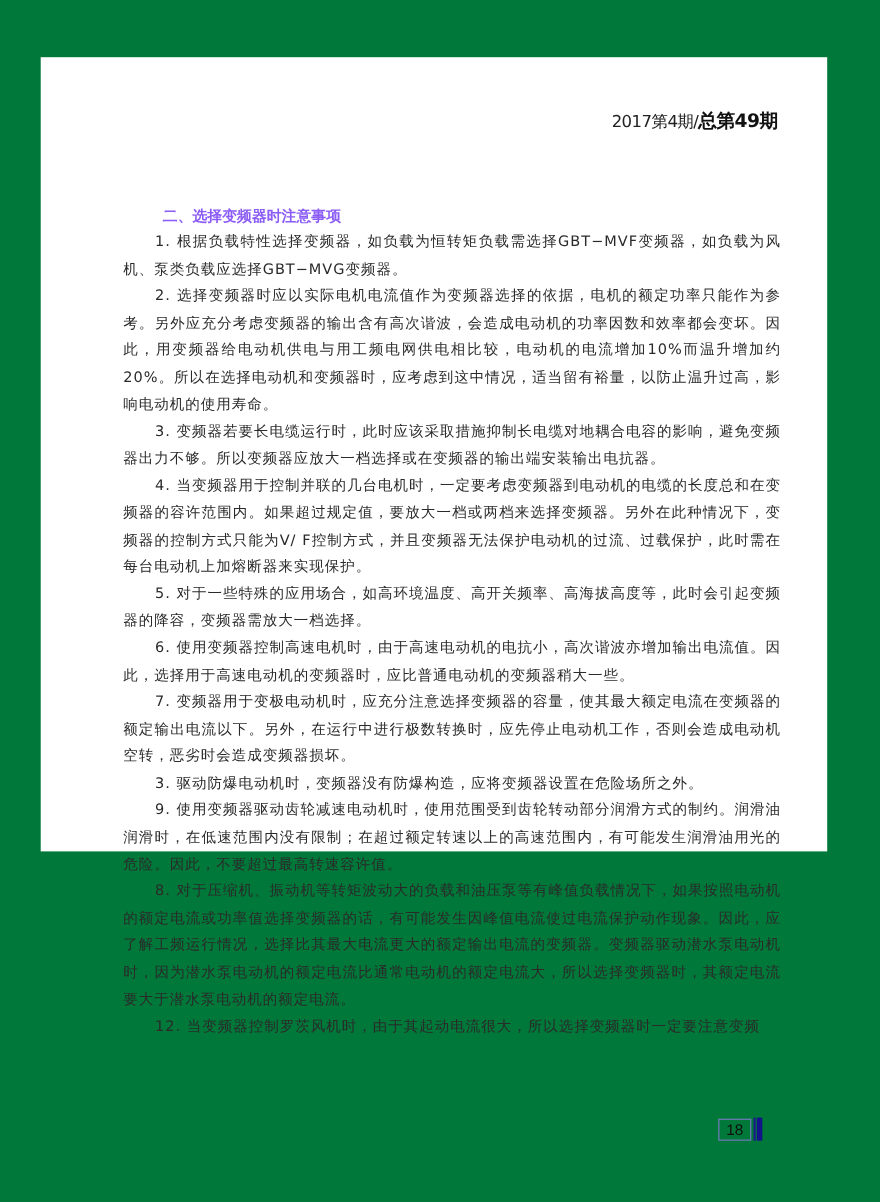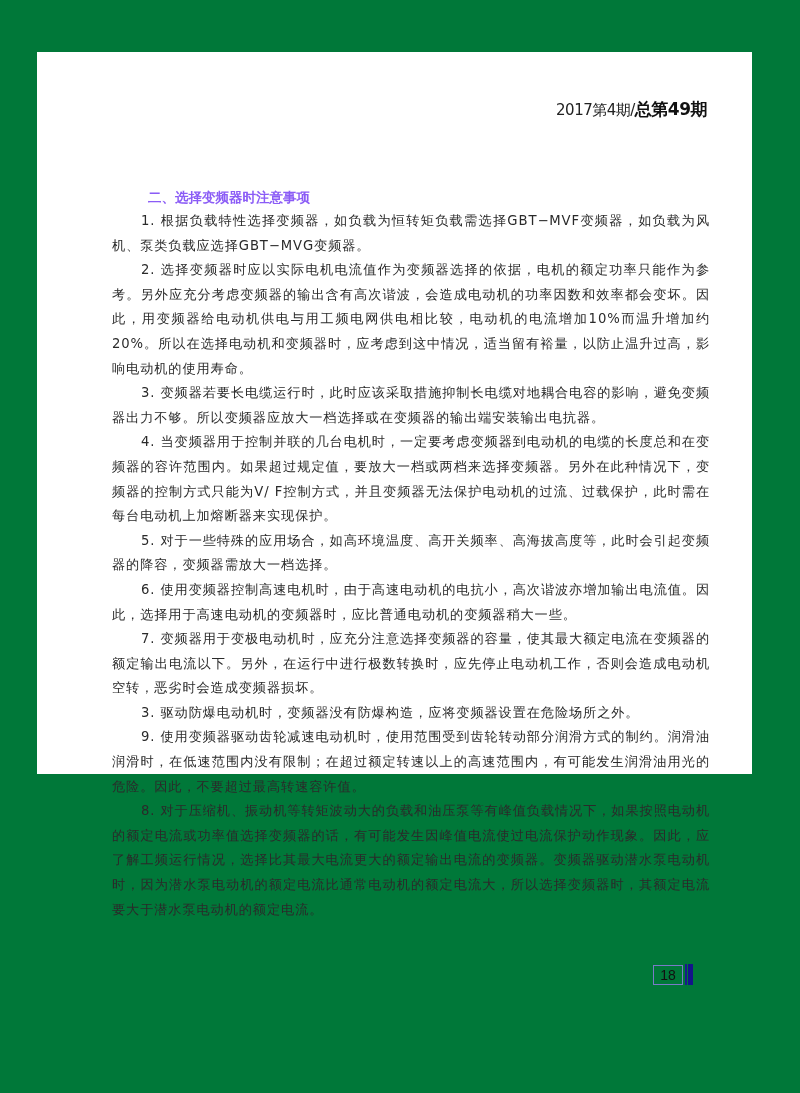--- a/index.html
+++ b/index.html
@@ -46,21 +46,21 @@
       line-height: 24px;
     }
     .para {
       margin: 0;
       text-indent: 29px;
       text-align: justify;
       letter-spacing: 0.9px;
     }
     .page-num-wrap {
       position: absolute;
-      left: 653px; top: 964px;
+      left: 653px; top: 1016px;
       display: flex;
       align-items: center;
       gap: 2px;
     }
     .page-num {
       width: 28px; height: 18px;
       border: 1.5px solid #7a7ac8;
       font-family: "Liberation Sans", sans-serif;
       font-size: 14px;
       line-height: 18px;
@@ -88,20 +88,21 @@
     <p class="para">1. 根据负载特性选择变频器，如负载为恒转矩负载需选择GBT−MVF变频器，如负载为风机、泵类负载应选择GBT−MVG变频器。</p>
     <p class="para">2. 选择变频器时应以实际电机电流值作为变频器选择的依据，电机的额定功率只能作为参考。另外应充分考虑变频器的输出含有高次谐波，会造成电动机的功率因数和效率都会变坏。因此，用变频器给电动机供电与用工频电网供电相比较，电动机的电流增加10%而温升增加约20%。所以在选择电动机和变频器时，应考虑到这中情况，适当留有裕量，以防止温升过高，影响电动机的使用寿命。</p>
     <p class="para">3. 变频器若要长电缆运行时，此时应该采取措施抑制长电缆对地耦合电容的影响，避免变频器出力不够。所以变频器应放大一档选择或在变频器的输出端安装输出电抗器。</p>
     <p class="para">4. 当变频器用于控制并联的几台电机时，一定要考虑变频器到电动机的电缆的长度总和在变频器的容许范围内。如果超过规定值，要放大一档或两档来选择变频器。另外在此种情况下，变频器的控制方式只能为V/ F控制方式，并且变频器无法保护电动机的过流、过载保护，此时需在每台电动机上加熔断器来实现保护。</p>
     <p class="para">5. 对于一些特殊的应用场合，如高环境温度、高开关频率、高海拔高度等，此时会引起变频器的降容，变频器需放大一档选择。</p>
     <p class="para">6. 使用变频器控制高速电机时，由于高速电动机的电抗小，高次谐波亦增加输出电流值。因此，选择用于高速电动机的变频器时，应比普通电动机的变频器稍大一些。</p>
     <p class="para">7. 变频器用于变极电动机时，应充分注意选择变频器的容量，使其最大额定电流在变频器的额定输出电流以下。另外，在运行中进行极数转换时，应先停止电动机工作，否则会造成电动机空转，恶劣时会造成变频器损坏。</p>
     <p class="para">3. 驱动防爆电动机时，变频器没有防爆构造，应将变频器设置在危险场所之外。</p>
     <p class="para">9. 使用变频器驱动齿轮减速电动机时，使用范围受到齿轮转动部分润滑方式的制约。润滑油润滑时，在低速范围内没有限制；在超过额定转速以上的高速范围内，有可能发生润滑油用光的危险。因此，不要超过最高转速容许值。</p>
     <p class="para">8. 对于压缩机、振动机等转矩波动大的负载和油压泵等有峰值负载情况下，如果按照电动机的额定电流或功率值选择变频器的话，有可能发生因峰值电流使过电流保护动作现象。因此，应了解工频运行情况，选择比其最大电流更大的额定输出电流的变频器。变频器驱动潜水泵电动机时，因为潜水泵电动机的额定电流比通常电动机的额定电流大，所以选择变频器时，其额定电流要大于潜水泵电动机的额定电流。</p>
+    <p class="para">12. 当变频器控制罗茨风机时，由于其起动电流很大，所以选择变频器时一定要注意变频</p>
   </div>
 </div>
 
 <div class="page-num-wrap">
   <div class="page-num">18</div>
   <div class="page-num-bar">
     <div class="thin"></div>
     <div class="thick"></div>
   </div>
 </div>

